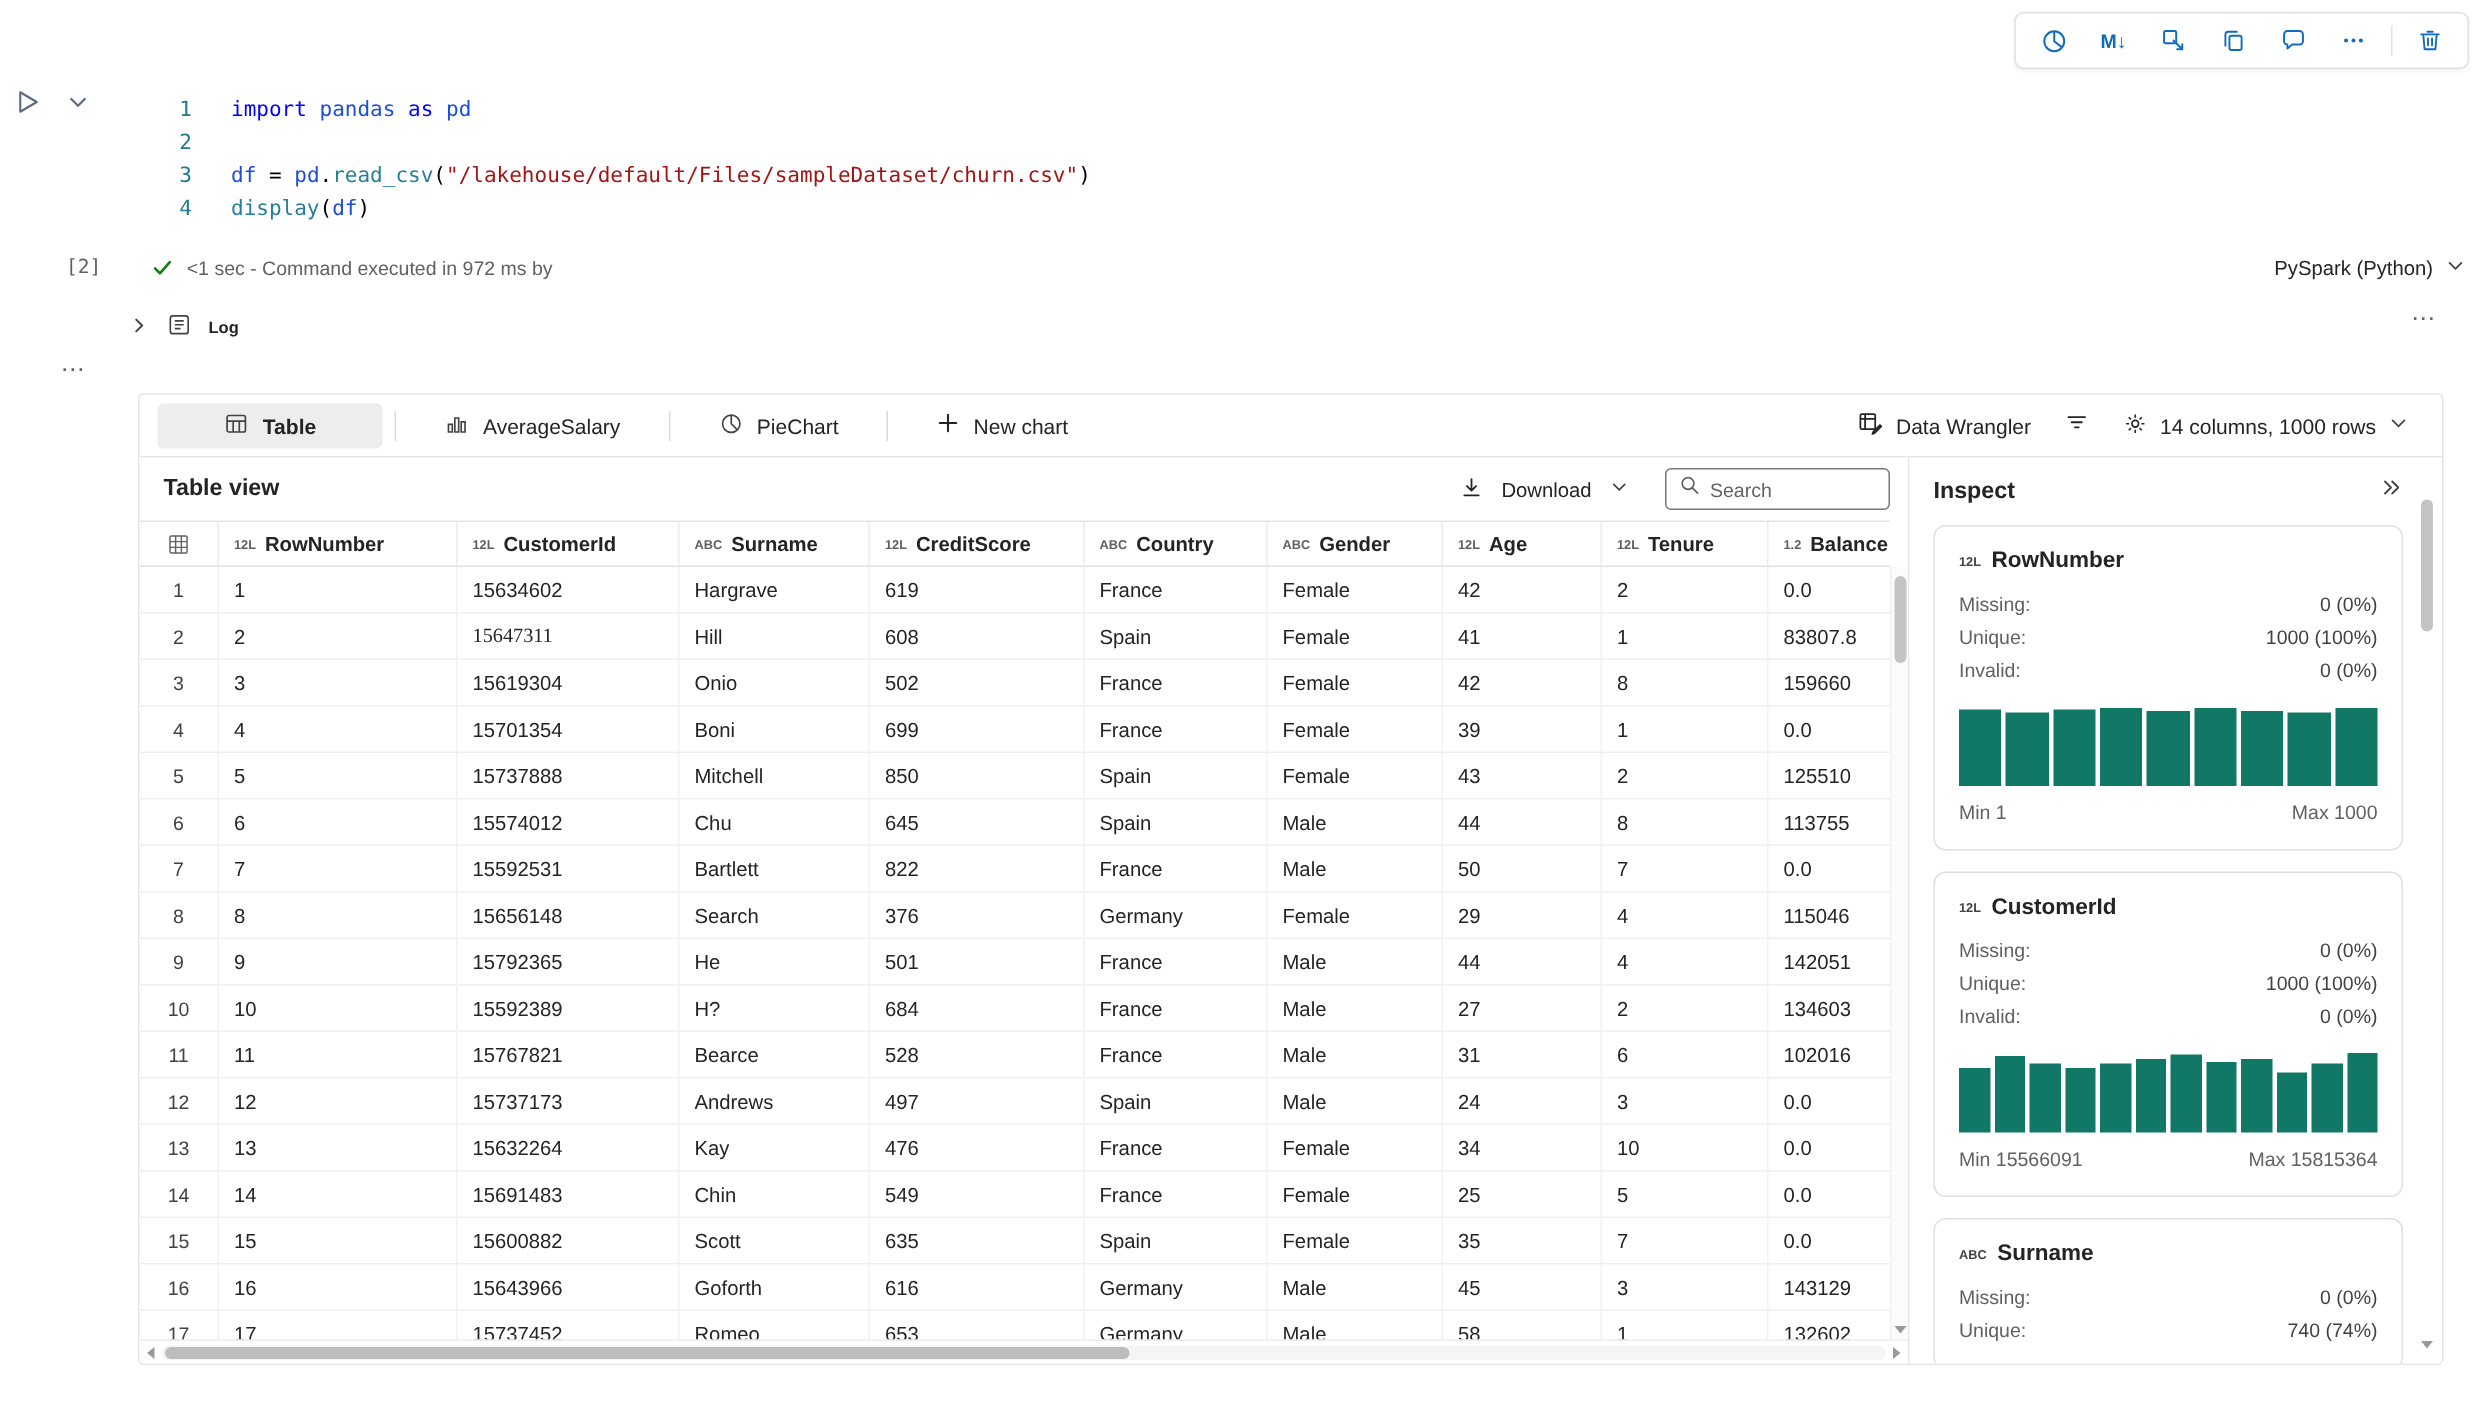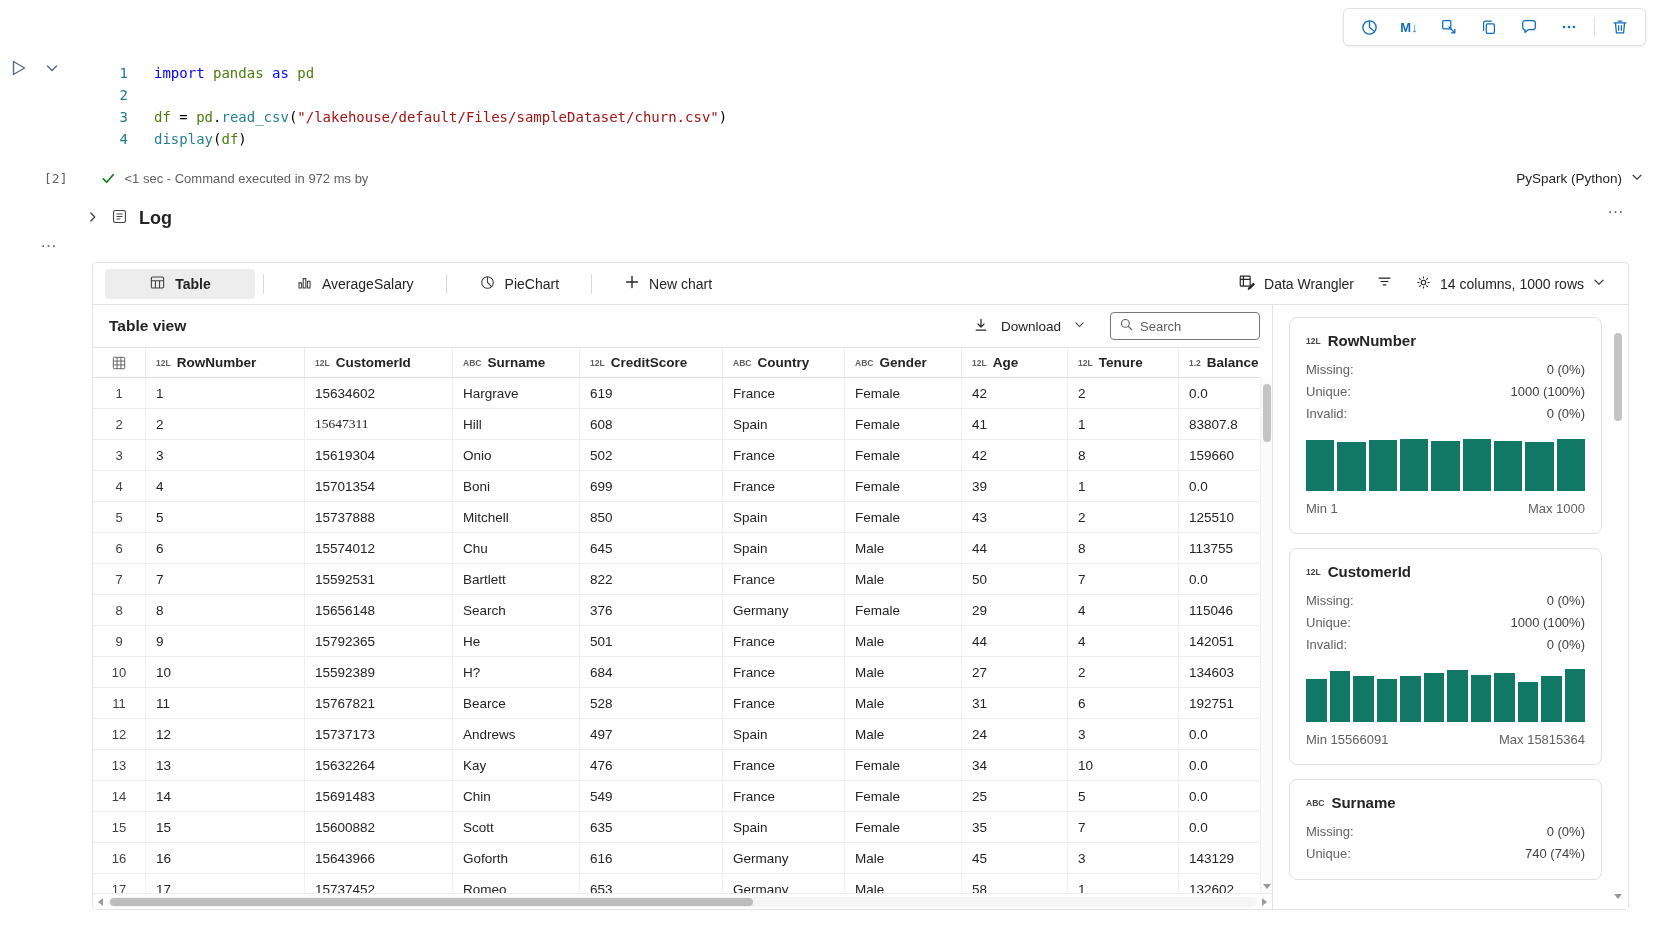--- a/index.html
+++ b/index.html
@@ -18,34 +18,34 @@
 
   
   .run-btn{position:absolute;top:58px;left:8px;}
   .collapse-btn{position:absolute;top:60px;left:44px;}
 
   
   .code-area{position:absolute;left:92px;top:62px;right:130px;
     font-family:"DejaVu Sans Mono",monospace;font-size:14px;}
   .code-line{display:flex;line-height:22px;white-space:pre;}
   .ln{width:36px;text-align:right;color:#237893;margin-right:26px;flex:none;}
-  .tok-kw{color:#0000ff}.tok-id{color:#4d7c0f}.tok-pl{color:#000}
+  .tok-kw{color:#0000ff}.tok-id{color:#1d4ed8}.tok-pl{color:#000}
   .tok-cm{color:#008000}.tok-st{color:#a31515}.tok-fn{color:#267f99}
 
   
   .status-row{position:absolute;top:170px;left:44px;right:16px;display:flex;align-items:center;
     font-size:13px;color:#616161;}
   .exec{font-family:"DejaVu Sans Mono",monospace;color:#616161;}
   .check{margin-left:34px;display:flex;align-items:center;}
   .stext{margin-left:8px;}
   .kernel{margin-left:auto;display:flex;align-items:center;gap:8px;color:#242424;font-size:13.5px;cursor:pointer;}
 
   
   .log-row{position:absolute;top:208px;left:86px;display:flex;align-items:center;gap:11px;cursor:pointer;}
-  .log-label{font-size:18px;font-weight:600;color:#242424;}
+  .log-label{font-size:11px;font-weight:600;color:#242424;}
   .log-more{position:absolute;top:198px;right:34px;font-size:17px;color:#616161;letter-spacing:2px;cursor:pointer;}
   .cell-more{position:absolute;top:232px;left:40px;font-size:17px;color:#616161;letter-spacing:1px;cursor:pointer;}
 
   
   .out-card{position:absolute;left:92px;top:262px;width:1537px;height:648px;border:1px solid #e4e4e4;
     border-radius:4px;background:#fff;display:flex;flex-direction:column;overflow:hidden;}
   .tabbar{height:42px;flex:none;display:flex;align-items:center;padding:0 12px;border-bottom:1px solid #e4e4e4;}
   .tab{display:flex;align-items:center;gap:9px;height:30px;padding:0 24px;border-radius:4px;
     font-size:14px;color:#242424;cursor:pointer;white-space:nowrap;}
   .tab.selected{background:#ededed;font-weight:600;min-width:150px;justify-content:center;}
@@ -480,21 +480,21 @@
             <div class="tr">
               <div class="td gutter" style="width: 53px;">11</div>
               <div class="td" style="width: 159px;">11</div>
               <div class="td" style="width: 148px;">15767821</div>
               <div class="td" style="width: 127px;">Bearce</div>
               <div class="td" style="width: 143px;">528</div>
               <div class="td" style="width: 122px;">France</div>
               <div class="td" style="width: 117px;">Male</div>
               <div class="td" style="width: 106px;">31</div>
               <div class="td" style="width: 111px;">6</div>
-              <div class="td" style="width: 150px;">192751</div>
+              <div class="td" style="width: 150px;">102016</div>
             </div>
             <div class="tr">
               <div class="td gutter" style="width: 53px;">12</div>
               <div class="td" style="width: 159px;">12</div>
               <div class="td" style="width: 148px;">15737173</div>
               <div class="td" style="width: 127px;">Andrews</div>
               <div class="td" style="width: 143px;">497</div>
               <div class="td" style="width: 122px;">Spain</div>
               <div class="td" style="width: 117px;">Male</div>
               <div class="td" style="width: 106px;">24</div>
@@ -569,20 +569,28 @@
         <div class="hscroll">
           <div class="harrow left"></div>
           <div class="htrack">
             <div class="hthumb"></div>
           </div>
           <div class="harrow right"></div>
         </div>
       </div>
 
       <div class="inspect">
+        <div class="ins-head">
+          <span class="ins-title">Inspect</span>
+          <span>
+            <svg width="16" height="16" viewBox="0 0 20 20" fill="none" stroke="#424242" stroke-width="1.5" stroke-linecap="round" stroke-linejoin="round">
+                <path d="M5 5l5 5-5 5M11 5l5 5-5 5"></path>
+              </svg>
+          </span>
+        </div>
         <div>
             <div class="icard">
               <div class="ihead">
                 <span class="ctype">12L</span>
                 <span class="cname">RowNumber</span>
               </div>
               <div class="srow">
                 <span class="sk">Missing:</span>
                 <span class="sv">0 (0%)</span>
               </div>

